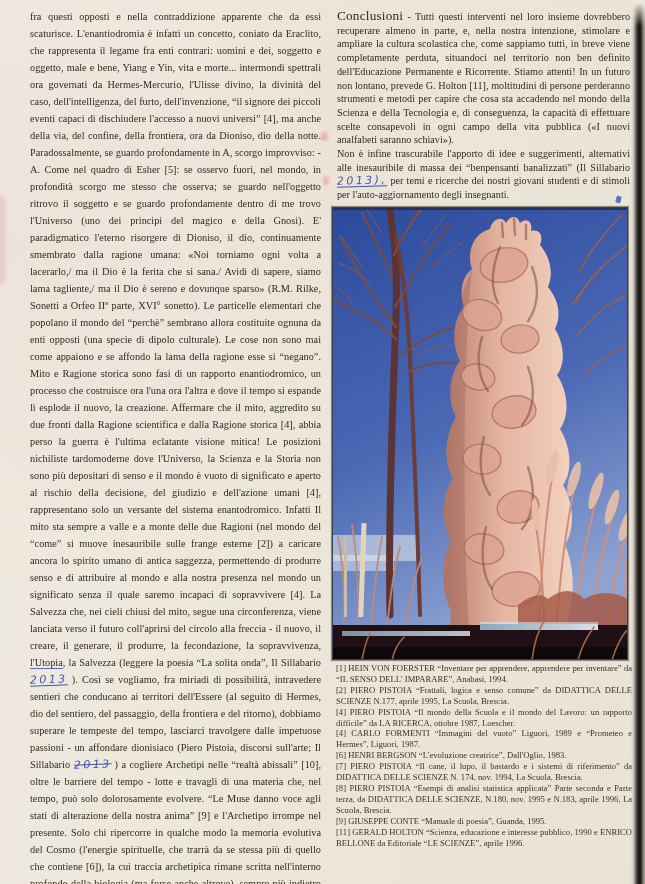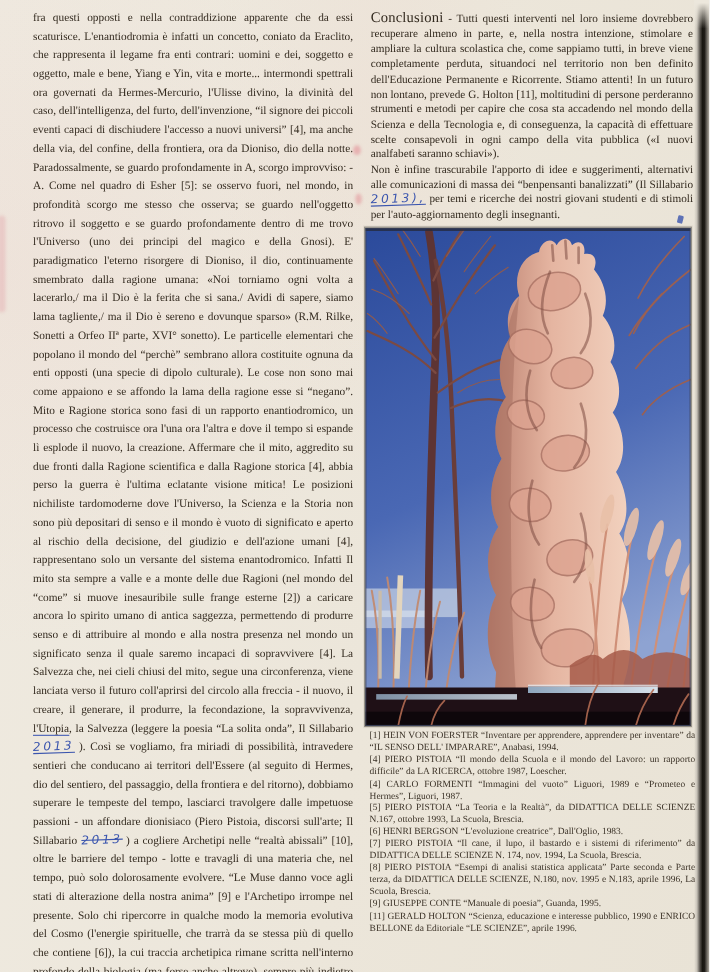--- a/index.html
+++ b/index.html
@@ -72,21 +72,21 @@
 
 <div class="page">
 
   <div class="col-left">
     <p><span class="seg-n">fra questi opposti e nella contraddizione apparente che da essi scaturisce. L'</span><span class="seg-i">enantiodromia</span><span class="seg-n"> è infatti un concetto, coniato da Eraclito, che rappresenta il legame fra enti contrari: uomini e dei, soggetto e oggetto, male e bene, Yiang e Yin, vita e morte... intermondi spettrali ora governati da Hermes-Mercurio, l'Ulisse divino, la divinità del caso, dell'intelligenza, del furto, dell'invenzione, “il signore dei piccoli eventi capaci di dischiudere l'accesso a nuovi universi” [4], ma anche della via, del confine, della frontiera, ora da Dioniso, dio della notte. Paradossalmente, se guardo profondamente in A, scorgo improvviso: -A. Come nel quadro di Esher [5]: se osservo fuori, nel mondo, in profondità scorgo me stesso che osserva; se guardo nell'oggetto ritrovo il soggetto e se guardo profondamente dentro di me trovo l'Universo (uno dei principi del magico e della Gnosi). E' paradigmatico l'eterno risorgere di Dioniso, il dio, continuamente smembrato dalla ragione umana: «Noi torniamo ogni volta a lacerarlo,/ ma il Dio è la ferita che si sana./ Avidi di sapere, siamo lama tagliente,/ ma il Dio è sereno e dovunque sparso» (R.M. Rilke, Sonetti a Orfeo IIª parte, XVI° sonetto). Le particelle elementari che popolano il mondo del “perchè” sembrano allora costituite ognuna da enti opposti (una specie di </span><span class="seg-i">dipolo culturale</span><span class="seg-n">). </span><span class="seg-i">Le cose non sono mai come appaiono e se affondo la lama della ragione esse si “negano”</span><span class="seg-n">. Mito e Ragione storica sono fasi di un rapporto enantiodromico, un processo che costruisce ora l'una ora l'altra e dove il tempo si espande lì esplode il nuovo, la creazione. Affermare che il mito, aggredito su due fronti dalla Ragione scientifica e dalla Ragione storica [4], abbia perso la guerra è l'ultima eclatante visione mitica! Le posizioni nichiliste tardomoderne dove l'Universo, la Scienza e la Storia non sono più depositari di senso e il mondo è vuoto di significato e aperto al rischio della decisione, del giudizio e dell'azione umani [4], rappresentano solo un versante del sistema enantodromico. Infatti Il mito sta sempre a valle e a monte delle due Ragioni (nel mondo del “come” si muove inesauribile sulle frange esterne [2]) a caricare ancora lo spirito umano di antica saggezza, permettendo di produrre senso e di attribuire al mondo e alla nostra presenza nel mondo un significato senza il quale saremo incapaci di sopravvivere [4]. La Salvezza che, nei cieli chiusi del mito, segue una circonferenza, viene lanciata verso il futuro coll'aprirsi del circolo alla freccia - il nuovo, il creare, il generare, il produrre, la fecondazione, la sopravvivenza, </span><span class="seg-ub">l'Utopia</span><span class="seg-n">, la Salvezza (leggere la poesia “La solita onda”, Il Sillabario </span><span class="seg-hu">2013</span><span class="seg-n"> ). Così se vogliamo, fra miriadi di possibilità, intravedere sentieri che conducano ai territori dell'Essere (al seguito di Hermes, dio del sentiero, del passaggio, della frontiera e del ritorno), dobbiamo superare le tempeste del tempo, lasciarci travolgere dalle impetuose passioni - un affondare dionisiaco (Piero Pistoia, discorsi sull'arte; Il Sillabario </span><span class="seg-hs">2013</span><span class="seg-n"> ) a cogliere Archetipi nelle “realtà abissali” [10], oltre le barriere del tempo - lotte e travagli di una materia che, nel tempo, può solo dolorosamente evolvere. “Le Muse danno voce agli stati di alterazione della nostra anima” [9] e l'Archetipo irrompe nel presente. Solo chi ripercorre in qualche modo la memoria evolutiva del Cosmo (</span><span class="seg-i">l'energie spirituelle</span><span class="seg-n">, che trarrà da se stessa più di quello che contiene [6]), la cui traccia archetipica rimane scritta nell'interno profondo della biologia (ma forse anche altrove), sempre più indietro verso le origini, come arco sempre più teso, lanciandola a guisa di freccia contro il futuro, improvvisamente potrà sublimarsi nell'istante (leggere la poesia “Squarcio”, Il Sillabario </span></p>
 
   </div>
 
   <div class="col-right-text">
     <p><span class="seg-b">Conclusioni</span><span class="seg-n"> - Tutti questi interventi nel loro insieme dovrebbero recuperare almeno in parte, e, nella nostra intenzione, stimolare e ampliare la cultura scolastica che, come sappiamo tutti, in breve viene completamente perduta, situandoci nel territorio non ben definito dell'</span><span class="seg-i">Educazione Permanente e Ricorrente</span><span class="seg-n">. Stiamo attenti! In un futuro non lontano, prevede G. Holton [11], moltitudini di persone perderanno strumenti e metodi per capire che cosa sta accadendo nel mondo della Scienza e della Tecnologia e, di conseguenza, la capacità di effettuare scelte consapevoli in ogni campo della vita pubblica («I nuovi analfabeti saranno schiavi»).</span></p>
-    <p><span class="seg-i">Non è infine trascurabile l'apporto di idee e suggerimenti, alternativi alle comunicazioni di massa dei “benpensanti banalizzati” </span><span class="seg-n">(Il Sillabario </span><span class="seg-hu">2013),</span><span class="seg-i"> per temi e ricerche dei nostri giovani studenti e di stimoli per l'auto-aggiornamento degli insegnanti.</span></p>
+    <p><span class="seg-i">Non è infine trascurabile l'apporto di idee e suggerimenti, alternativi alle inesauribile di massa dei “benpensanti banalizzati” </span><span class="seg-n">(Il Sillabario </span><span class="seg-hu">2013),</span><span class="seg-i"> per temi e ricerche dei nostri giovani studenti e di stimoli per l'auto-aggiornamento degli insegnanti.</span></p>
   </div>
 
   <div class="photo" aria-label="Fotografia a colori: scultura totemica in pietra rosa scolpita a forme intrecciate, su sfondo di cielo blu, albero spoglio a sinistra ed erbe secche rossastre in basso">
     <svg viewBox="0 0 296 453" preserveAspectRatio="none">
       <defs>
         <linearGradient id="sky" x1="0" y1="0" x2="0.3" y2="1">
           <stop offset="0" stop-color="#2b4a9b"></stop>
           <stop offset="0.55" stop-color="#4a68b4"></stop>
           <stop offset="1" stop-color="#8ea3d2"></stop>
         </linearGradient>
@@ -205,23 +205,23 @@
         <path d="M60,453 C62,444 66,436 72,430"></path>
       </g>
 
       <rect x="0" y="0" width="296" height="3" fill="#262b3e" opacity="0.8"></rect>
       <rect x="0.5" y="0.5" width="295" height="452" fill="none" stroke="#3a3f55" stroke-width="1"></rect>
     </svg>
   </div>
 
   <div class="refs">
       <div class="ref-item">[1] HEIN VON FOERSTER “Inventare per apprendere, apprendere per inventare” da “IL SENSO DELL' IMPARARE”, Anabasi, 1994.</div>
+      <div class="ref-item">[2] PIERO PISTOIA “Frattali, logica e senso comune” da DIDATTICA DELLE SCIENZE N.177, aprile 1995, La Scuola, Brescia.</div>
       <div class="ref-item">[4] PIERO PISTOIA “Il mondo della Scuola e il mondo del Lavoro: un rapporto difficile” da LA RICERCA, ottobre 1987, Loescher.</div>
       <div class="ref-item">[4] CARLO FORMENTI “Immagini del vuoto” Liguori, 1989 e “Prometeo e Hermes”, Liguori, 1987.</div>
-      <div class="ref-item">[5] PIERO PISTOIA “La Teoria e la Realtà”, da DIDATTICA DELLE SCIENZE N.167, ottobre 1993, La Scuola, Brescia.</div>
       <div class="ref-item">[6] HENRI BERGSON “L'evoluzione creatrice”, Dall'Oglio, 1983.</div>
       <div class="ref-item">[7] PIERO PISTOIA “Il cane, il lupo, il bastardo e i sistemi di riferimento” da DIDATTICA DELLE SCIENZE N. 174, nov. 1994, La Scuola, Brescia.</div>
       <div class="ref-item">[8] PIERO PISTOIA “Esempi di analisi statistica applicata” Parte seconda e Parte terza, da DIDATTICA DELLE SCIENZE, N.180, nov. 1995 e N.183, aprile 1996, La Scuola, Brescia.</div>
       <div class="ref-item">[9] GIUSEPPE CONTE “Manuale di poesia”, Guanda, 1995.</div>
       <div class="ref-item">[11] GERALD HOLTON “Scienza, educazione e interesse pubblico, 1990 e ENRICO BELLONE da Editoriale “LE SCIENZE”, aprile 1996.</div>
     </div>
 
   <div class="smudge smudge-a"></div>
   <div class="smudge smudge-b"></div>
   <div class="smudge smudge-c"></div>

